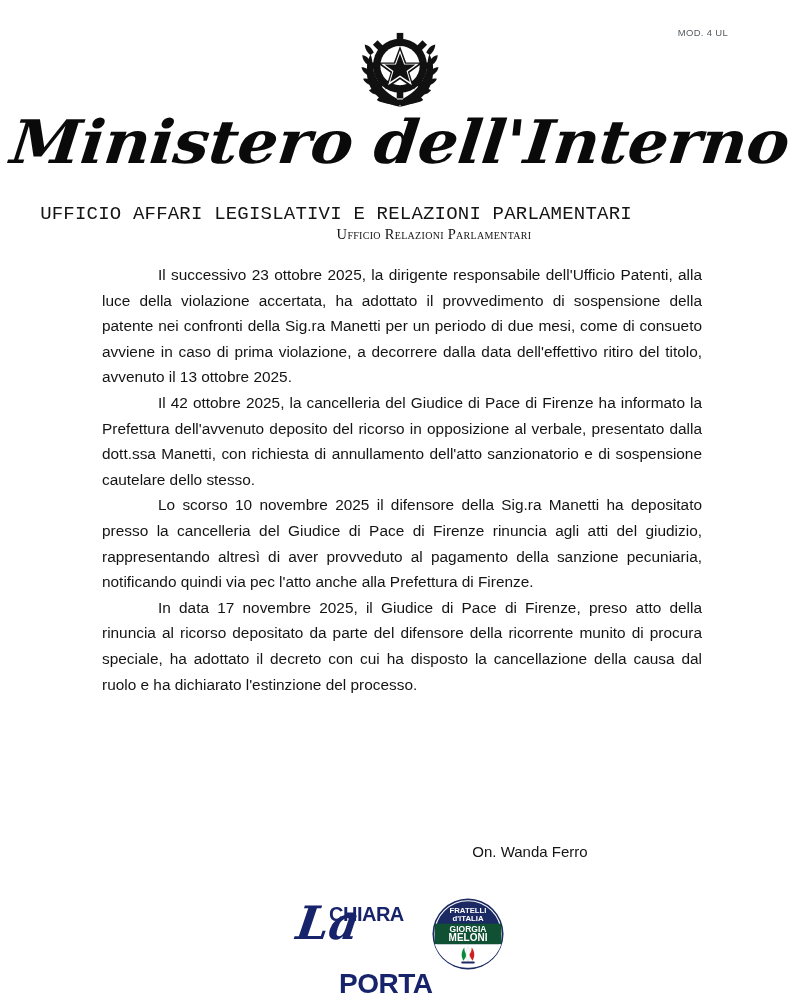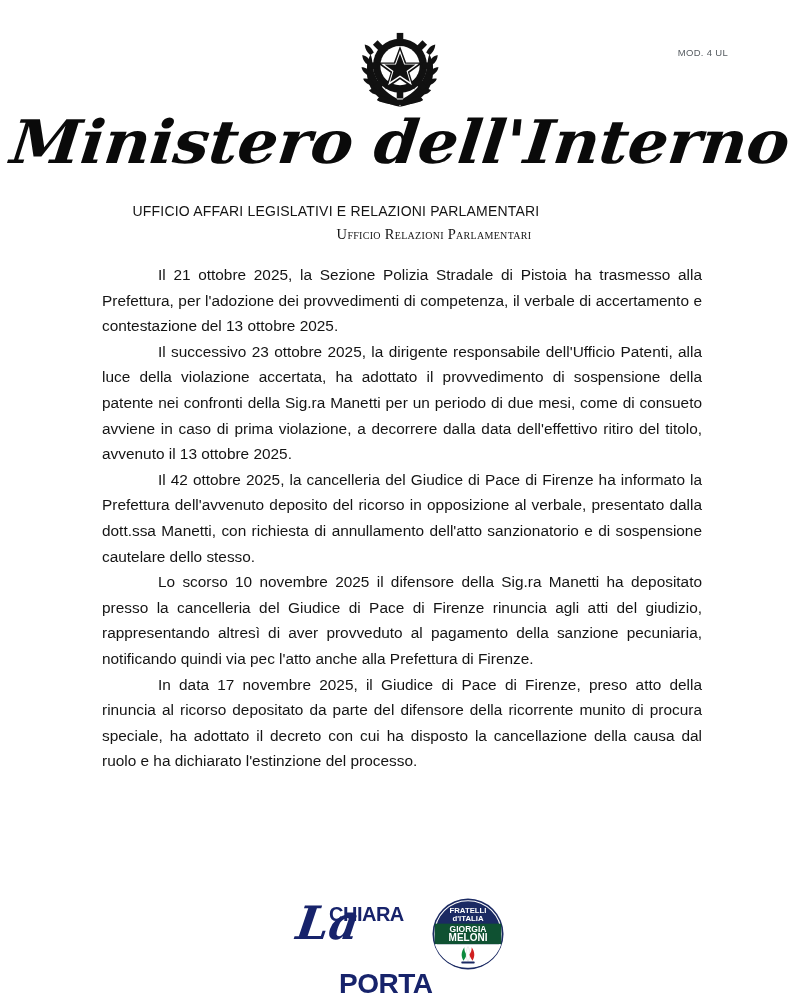--- a/index.html
+++ b/index.html
@@ -19,21 +19,20 @@
   
   .mod-code {
     position: absolute;
     top: 27px;
     right: 72px;
     font-family: "Liberation Sans", sans-serif;
     font-size: 9.5px;
     letter-spacing: 0.3px;
     color: #555b60;
     white-space: nowrap;
-    margin-top: 20px;
   }
 
   
   .emblem-wrap {
     position: absolute;
     top: 28px;
     left: 0;
     width: 800px;
     display: flex;
     justify-content: center;
@@ -63,22 +62,22 @@
     transform-origin: center center;
   }
 
   
   .office-main {
     position: absolute;
     top: 203px;
     left: 0;
     width: 672px;
     text-align: center;
-    font-family: Liberation Sans, sans-serif;
-    font-size: 14px;
+    font-family: Liberation Mono, monospace;
+    font-size: 19px;
     font-weight: 400;
     letter-spacing: 0.2px;
     color: #141414;
     white-space: nowrap;
   }
   .office-sub {
     position: absolute;
     top: 226px;
     left: 0;
     width: 800px;
@@ -239,28 +238,28 @@
     <polygon points="50,31 55,44.5 69,44.5 58,52.5 62,66 50,58 38,66 42,52.5 31,44.5 45,44.5" fill="#111111"></polygon>
   </svg>
 </div>
 
 <div class="ministry-title">Ministero dell'Interno</div>
 
 <div class="office-main">UFFICIO AFFARI LEGISLATIVI E RELAZIONI PARLAMENTARI</div>
 <div class="office-sub">Ufficio Relazioni Parlamentari</div>
 
 <div class="body-text">
-  <p class="para">Il 21 ottobre 2025, la Sezione Polizia Stradale di Pistoia ha trasmesso alla Prefettura, per l'adozione dei provvedimenti di competenza, il verbale di accertamento e contestazione del 13 ottobre 2025.</p>
   <p class="para">Il successivo 23 ottobre 2025, la dirigente responsabile dell'Ufficio Patenti, alla luce della violazione accertata, ha adottato il provvedimento di sospensione della patente nei confronti della Sig.ra Manetti per un periodo di due mesi, come di consueto avviene in caso di prima violazione, a decorrere dalla data dell'effettivo ritiro del titolo, avvenuto il 13 ottobre 2025.</p>
   <p class="para">Il 42 ottobre 2025, la cancelleria del Giudice di Pace di Firenze ha informato la Prefettura dell'avvenuto deposito del ricorso in opposizione al verbale, presentato dalla dott.ssa Manetti, con richiesta di annullamento dell'atto sanzionatorio e di sospensione cautelare dello stesso.</p>
   <p class="para">Lo scorso 10 novembre 2025 il difensore della Sig.ra Manetti ha depositato presso la cancelleria del Giudice di Pace di Firenze rinuncia agli atti del giudizio, rappresentando altresì di aver provveduto al pagamento della sanzione pecuniaria, notificando quindi via pec l'atto anche alla Prefettura di Firenze.</p>
   <p class="para">In data 17 novembre 2025, il Giudice di Pace di Firenze, preso atto della rinuncia al ricorso depositato da parte del difensore della ricorrente munito di procura speciale, ha adottato il decreto con cui ha disposto la cancellazione della causa dal ruolo e ha dichiarato l'estinzione del processo.</p>
 </div>
 
 <div class="signature">
+  <div class="sign-name">On. Wanda Ferro</div>
 </div>
 
 <div class="footer-logos">
 
   <div class="chiara-logo">
     <div class="chiara-script">La</div>
     <div class="chiara-line1">CHIARA</div>
     <div class="chiara-line2">PORTA</div>
   </div>
 

